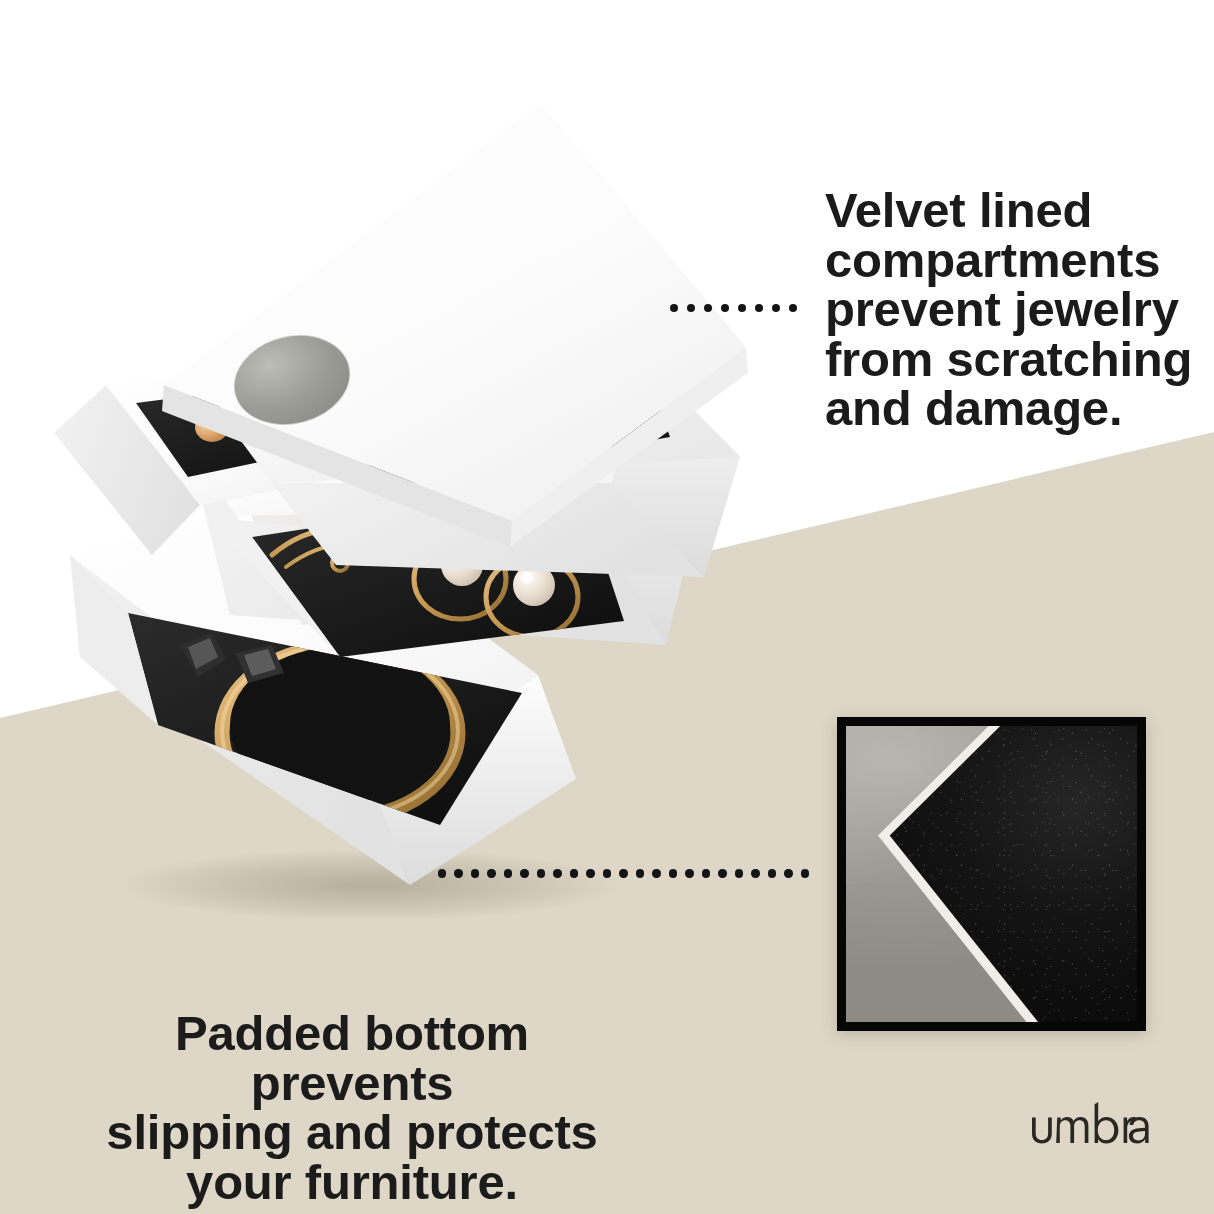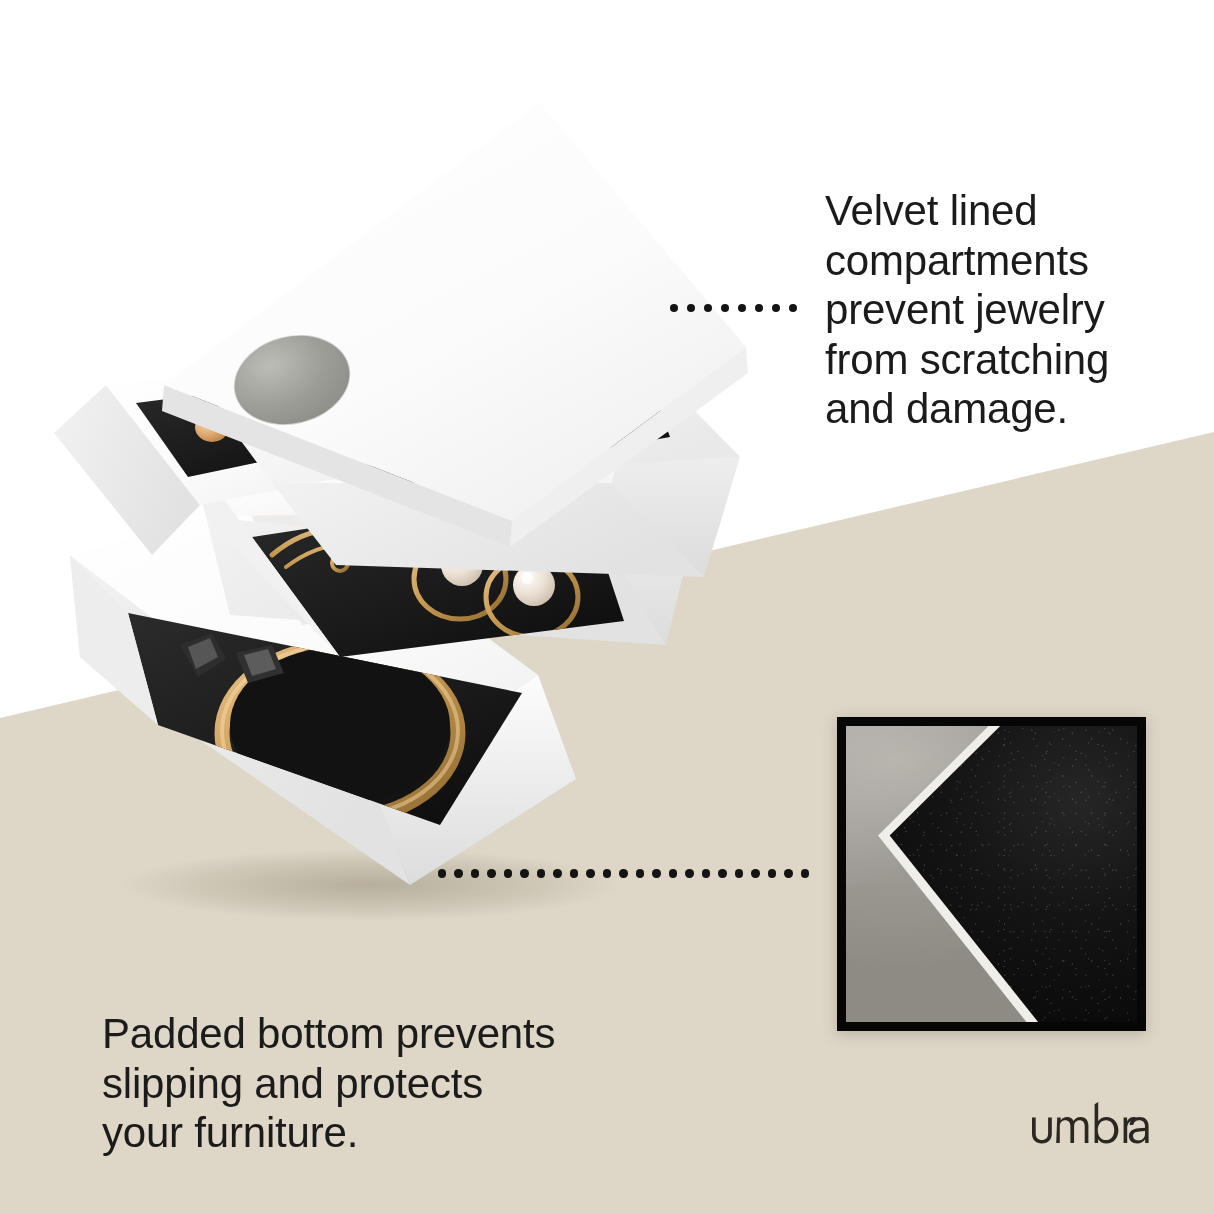--- a/index.html
+++ b/index.html
@@ -30,35 +30,36 @@
     inset: 0;
     background: #ded7c7;
     
     clip-path: polygon(0% 59.15%, 100% 35.58%, 100% 100%, 0% 100%);
   }
 
   
   .copy {
     position: absolute;
     color: #1b1b1b;
-    font-size: 42px;
+    font-size: 49px;
     line-height: 49.5px;
     letter-spacing: -0.2px;
     white-space: pre-line;
-    font-weight: 400;
+    font-weight: 700;
   }
   #copy-velvet {
     left: 825px;
     top: 186px;
     width: 370px;
   }
   #copy-padded {
-    left: 102px;
+    left: 87px;
     top: 1009px;
     width: 530px;
+    text-align: center;
   }
 
   
   .leader {
     position: absolute;
     display: flex;
     align-items: center;
   }
   .leader .dot {
     background: #141414;

